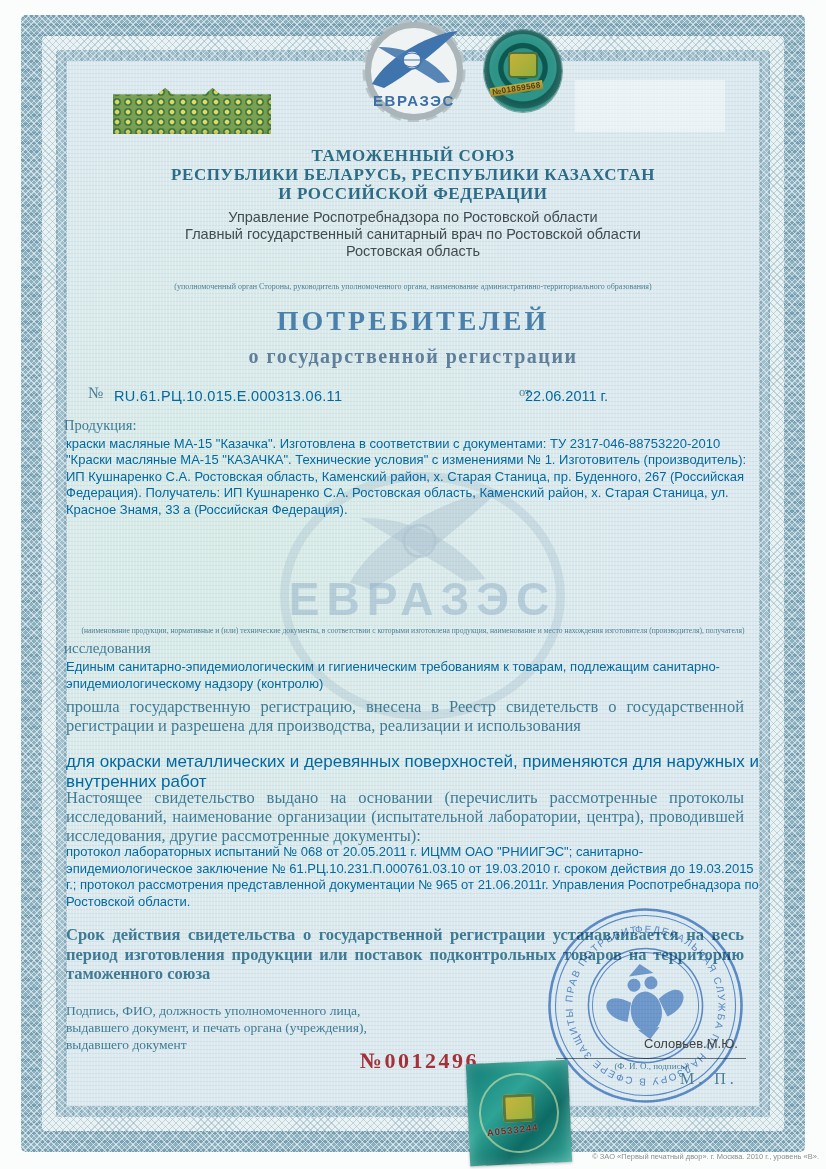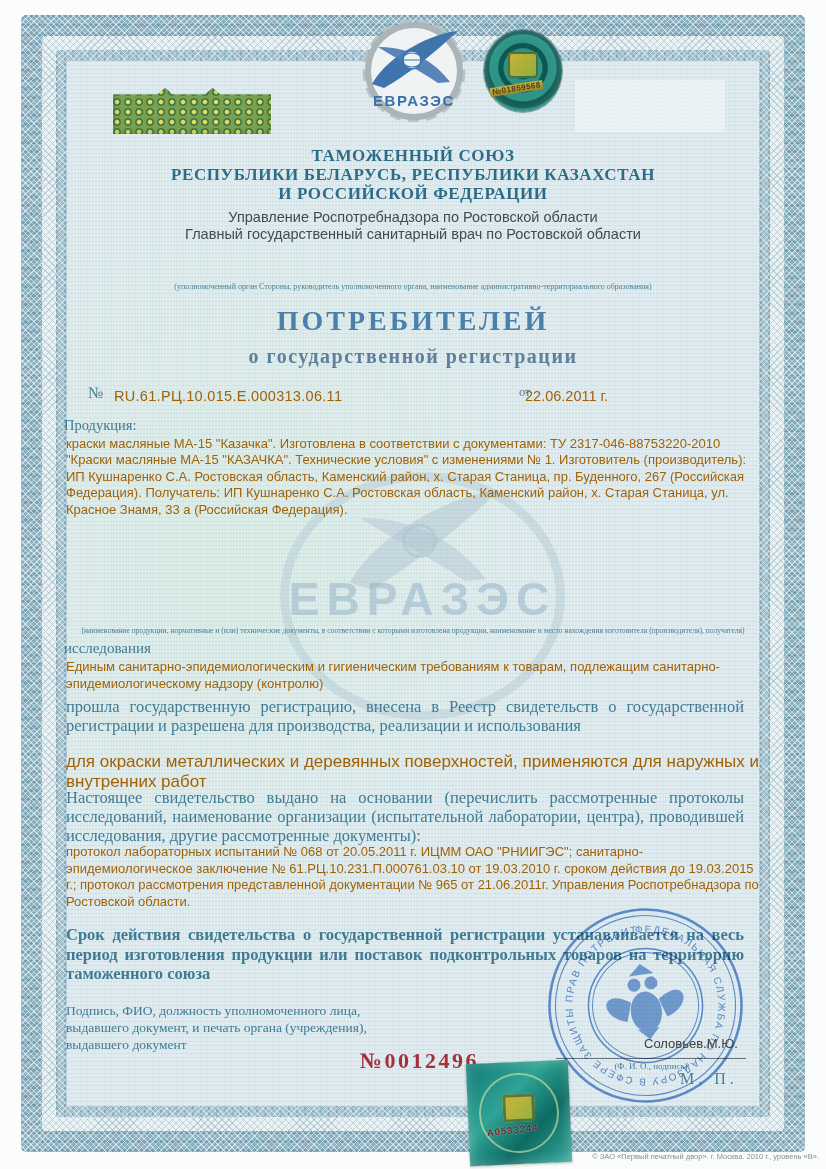--- a/index.html
+++ b/index.html
@@ -26,21 +26,21 @@
       repeating-linear-gradient(90deg,rgba(90,130,150,.3) 0 2px,transparent 2px 8px);}
   .paper{position:absolute;inset:11px;
     background-color:#dce9ee;
     background-image:
       repeating-linear-gradient(90deg,rgba(255,255,255,.22) 0 1px,transparent 1px 3px),
       repeating-linear-gradient(0deg,rgba(173,205,216,.28) 0 1px,transparent 1px 4px),
       radial-gradient(ellipse at 24% 46%,rgba(213,236,224,.65),rgba(213,236,224,0) 55%);}
 
   
   .teal-serif{font-family:"Liberation Serif",serif;color:#3f7b94;}
-  .dark-sans{color:#a16207;}
+  .dark-sans{color:#0369a1;}
 
   .abs{position:absolute;}
   .ctr{text-align:center;}
 
   
   #union{top:146px;left:66px;width:694px;font-family:"Liberation Serif",serif;font-weight:bold;
          font-size:17px;line-height:19px;color:#2d6c86;letter-spacing:.6px;z-index:3;}
   #authority{top:209px;left:66px;width:694px;font-size:14.5px;line-height:17px;color:#414c51;z-index:3;}
   #hdr-caption{top:282px;left:70px;width:686px;font-family:"Liberation Serif",serif;font-size:8px;
                color:#4b7f95;z-index:3;}
@@ -165,20 +165,21 @@
   </div>
 
   <div id="union" class="abs ctr">
     <div>ТАМОЖЕННЫЙ СОЮЗ</div>
     <div>РЕСПУБЛИКИ БЕЛАРУСЬ, РЕСПУБЛИКИ КАЗАХСТАН</div>
     <div>И РОССИЙСКОЙ ФЕДЕРАЦИИ</div>
   </div>
   <div id="authority" class="abs ctr">
     <div>Управление Роспотребнадзора по Ростовской области</div>
     <div>Главный государственный санитарный врач по Ростовской области</div>
+    <div>Ростовская область</div>
   </div>
   <div id="hdr-caption" class="abs ctr">(уполномоченный орган Стороны, руководитель уполномоченного органа, наименование административно-территориального образования)</div>
 
   <div id="title" class="abs ctr">ПОТРЕБИТЕЛЕЙ</div>
   <div id="subtitle" class="abs ctr">о государственной регистрации</div>
 
   <div id="num-label" class="abs">№</div>
   <div id="num-value" class="abs dark-sans">RU.61.РЦ.10.015.Е.000313.06.11</div>
   <div id="date-label" class="abs">от</div>
   <div id="date-value" class="abs dark-sans">22.06.2011 г.</div>

